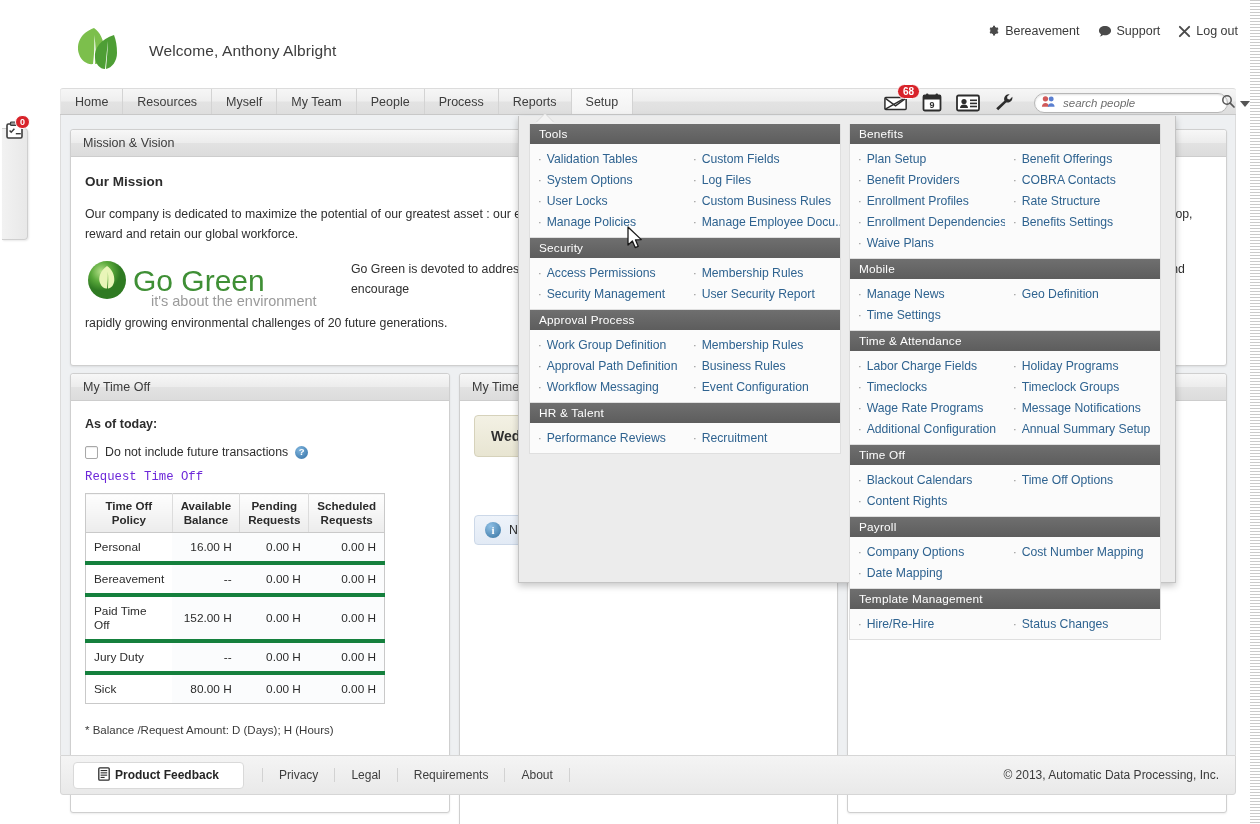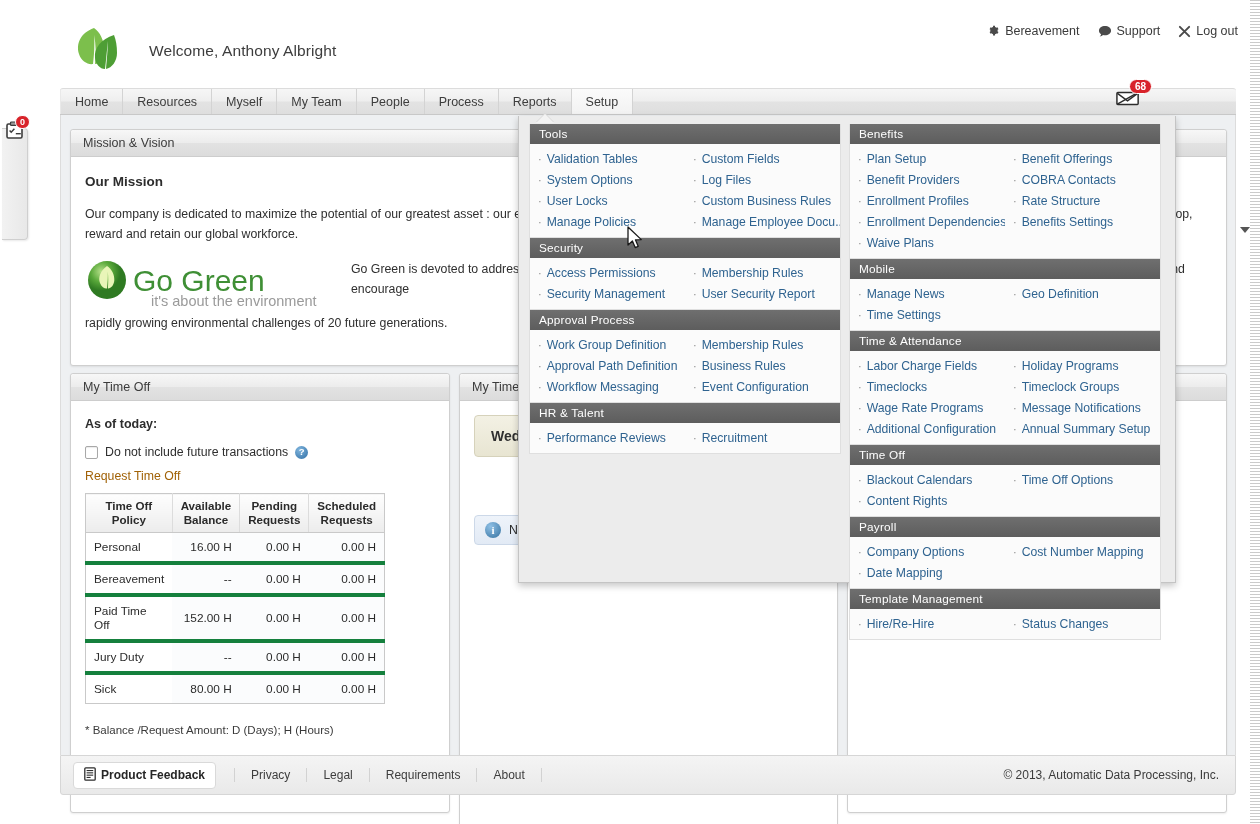--- a/index.html
+++ b/index.html
@@ -67,21 +67,21 @@
     border-left: 9px solid transparent;
     border-right: 9px solid transparent;
     border-bottom: 9px solid #f3f3f3;
     z-index: 40;
     filter: drop-shadow(0 -1px 0 #d8d8d8);
   }
 
   
   .nav-icons {
     position: absolute; right: 0; top: 0; height: 27px;
-    display: flex; align-items: center; gap: 14px; padding-right: 8px; flex-direction: column;
+    display: flex; align-items: center; gap: 14px; padding-right: 8px;
   }
   .nav-ico { position: relative; cursor: pointer; line-height: 0; }
   .badge {
     position: absolute; top: -10px; left: 13px;
     background: #d8232a; color: #fff;
     font-size: 10px; font-weight: bold;
     border-radius: 9px; padding: 1px 5px 1px 5px;
     border: 1.5px solid #fff;
     line-height: 11px;
   }
@@ -149,21 +149,21 @@
     border: 1px solid #a8a8a8; border-radius: 2px; cursor: pointer;
     box-shadow: inset 0 1px 1px rgba(0,0,0,.08);
   }
   .help-ico {
     width: 13px; height: 13px; border-radius: 50%;
     background: radial-gradient(circle at 35% 30%, #7fb4dd, #2f6ea4);
     color: #fff; font-size: 9.5px; font-weight: bold;
     display: inline-flex; align-items: center; justify-content: center;
     cursor: pointer; line-height: 1;
   }
-  .link { color: #a16207; text-decoration: none; font-size: 12.3px; cursor: pointer; }
+  .link { color: #6d28d9; text-decoration: none; font-size: 12.3px; cursor: pointer; font-family: Liberation Mono, monospace; }
 
   table.to-table {
     width: 300px; border-collapse: collapse; margin-top: 9px;
     border: 1px solid #c9c9c9; background: #bef264;
   }
   table.to-table th {
     background: linear-gradient(to bottom,#fefefe 0%,#ececec 100%);
     border-bottom: 1px solid #c9c9c9;
     border-right: 1px solid #dcdcdc;
     font-size: 11.6px; font-weight: bold; color: #2a2a2a;
@@ -213,21 +213,21 @@
     width: 1176px; height: 40px;
     background: linear-gradient(to bottom,#f4f4f4 0%,#e9e9e9 100%);
     border: 1px solid #d6d6d6;
     border-radius: 0 0 3px 3px;
     display: flex; align-items: center;
   }
   .pf-btn {
     margin-left: 12px;
     display: flex; align-items: center; gap: 5px;
     background: #fff; border: 1px solid #d9d9d9; border-radius: 4px;
-    padding: 4px 10px; font-size: 12px; font-weight: bold; color: #262626;
+    padding: 4px 24px; font-size: 12px; font-weight: bold; color: #262626;
     cursor: pointer;
   }
   .foot-links { display: flex; align-items: center; margin-left: 18px; }
   .foot-links a {
     font-size: 12px; color: #3d3d3d; text-decoration: none;
     padding: 0 16px; border-left: 1px solid #d2d2d2; cursor: pointer;
   }
   .foot-links a:first-child { border-left: 1px solid #d2d2d2; }
   .foot-links a:last-child { border-right: 1px solid #d2d2d2; }
   .copyright {

